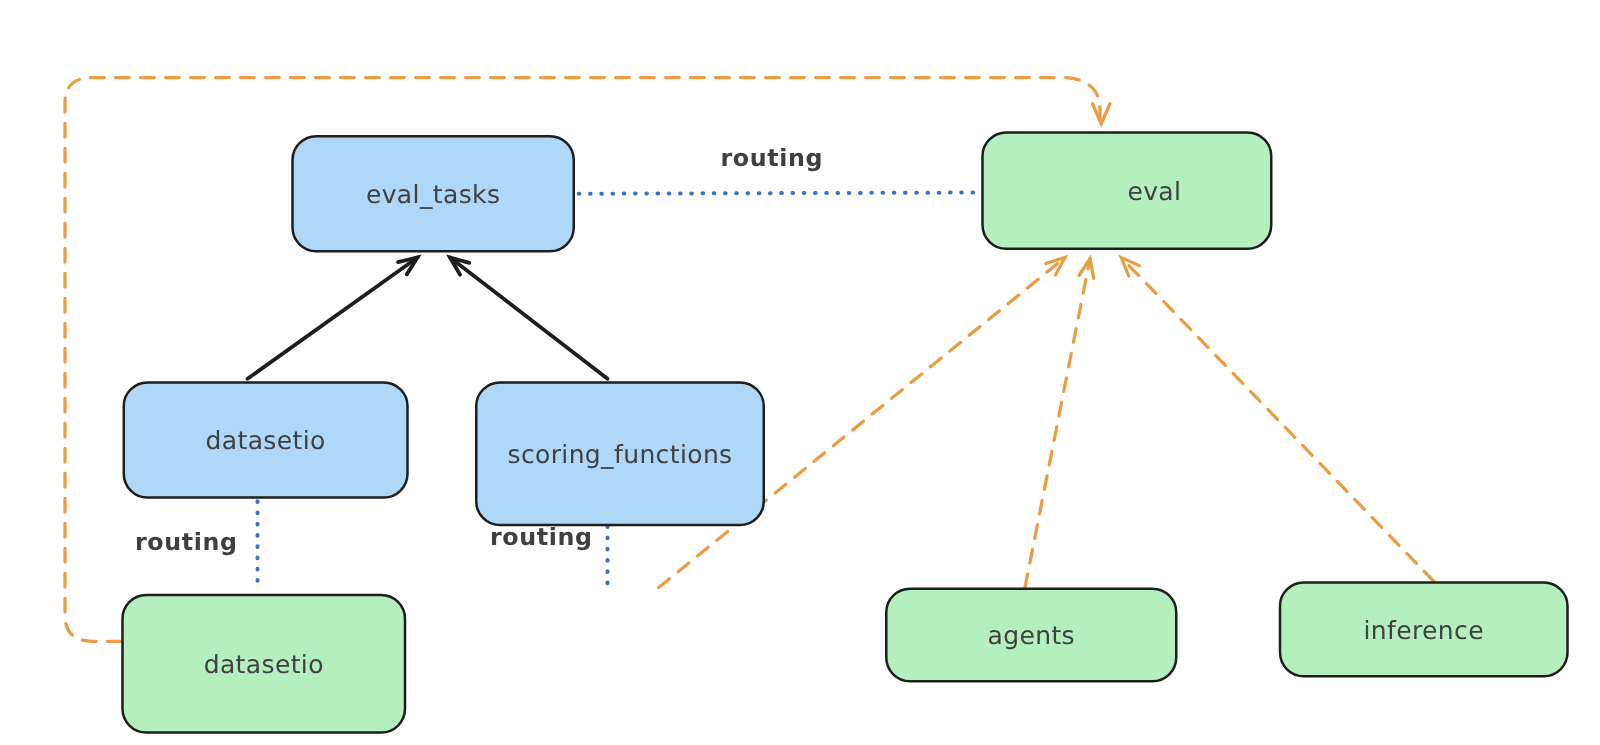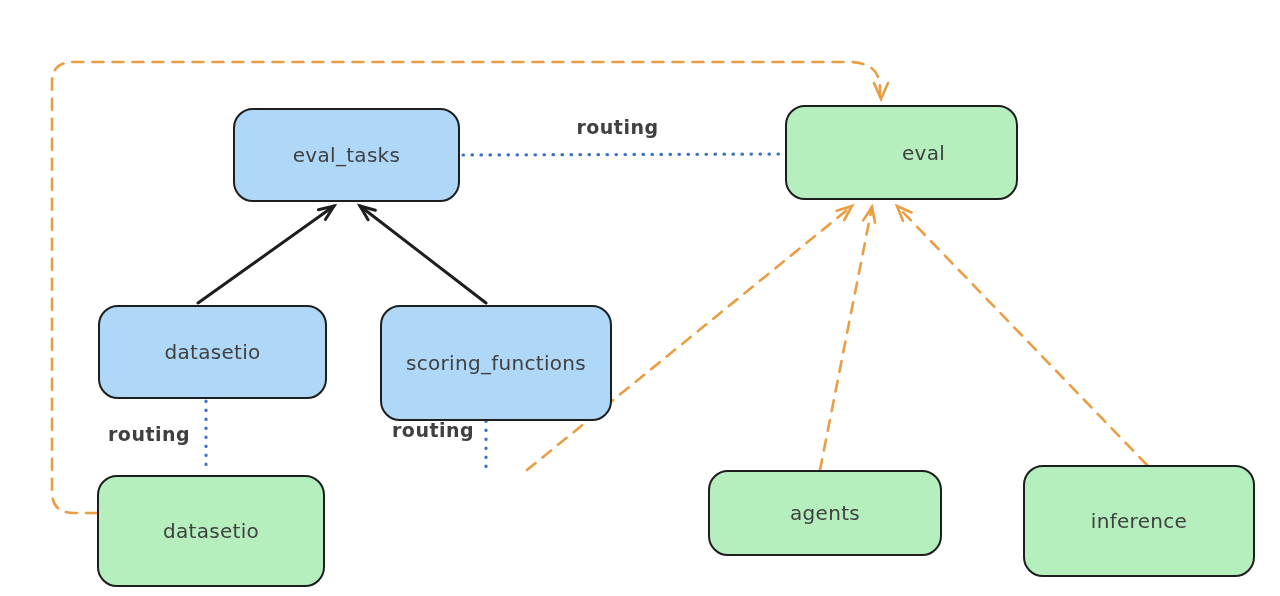--- a/index.html
+++ b/index.html
@@ -30,22 +30,22 @@
   }
   .node-blue  { background: #aed7f8; }
   .node-green { background: #b5efbd; }
 
   #node-eval_tasks        { left: 233px; top: 108px; width: 227px; height: 94px; }
   #node-eval              { left: 785px; top: 105px; width: 233px; height: 95px; padding-left: 44px; }
   #node-datasets          { left:  98px; top: 305px; width: 229px; height: 94px; }
   #node-scoring_functions { left: 380px; top: 305px; width: 232px; height: 116px; }
   #node-datasetio         { left:  97px; top: 475px; width: 228px; height: 112px; }
   #node-scoring           { left: 387px; top: 473px; width: 231px; height: 94px; }
-  #node-agents            { left: 708px; top: 470px; width: 234px; height: 86px; }
-  #node-inference         { left: 1023px; top: 465px; width: 232px; height: 112px; }
+  #node-agents            { left: 708px; top: 470px; width: 234px; height: 76px; }
+  #node-inference         { left: 1023px; top: 465px; width: 232px; height: 77px; }
 
   .routing-label {
     position: absolute;
     color: #404040;
     font-size: 19px;
     font-weight: bold;
     letter-spacing: 0.5px;
   }
   #routing-top  { left: 560px; top: 116px; width: 115px; text-align: center; }
   #routing-left { left: 108px; top: 423px; }

